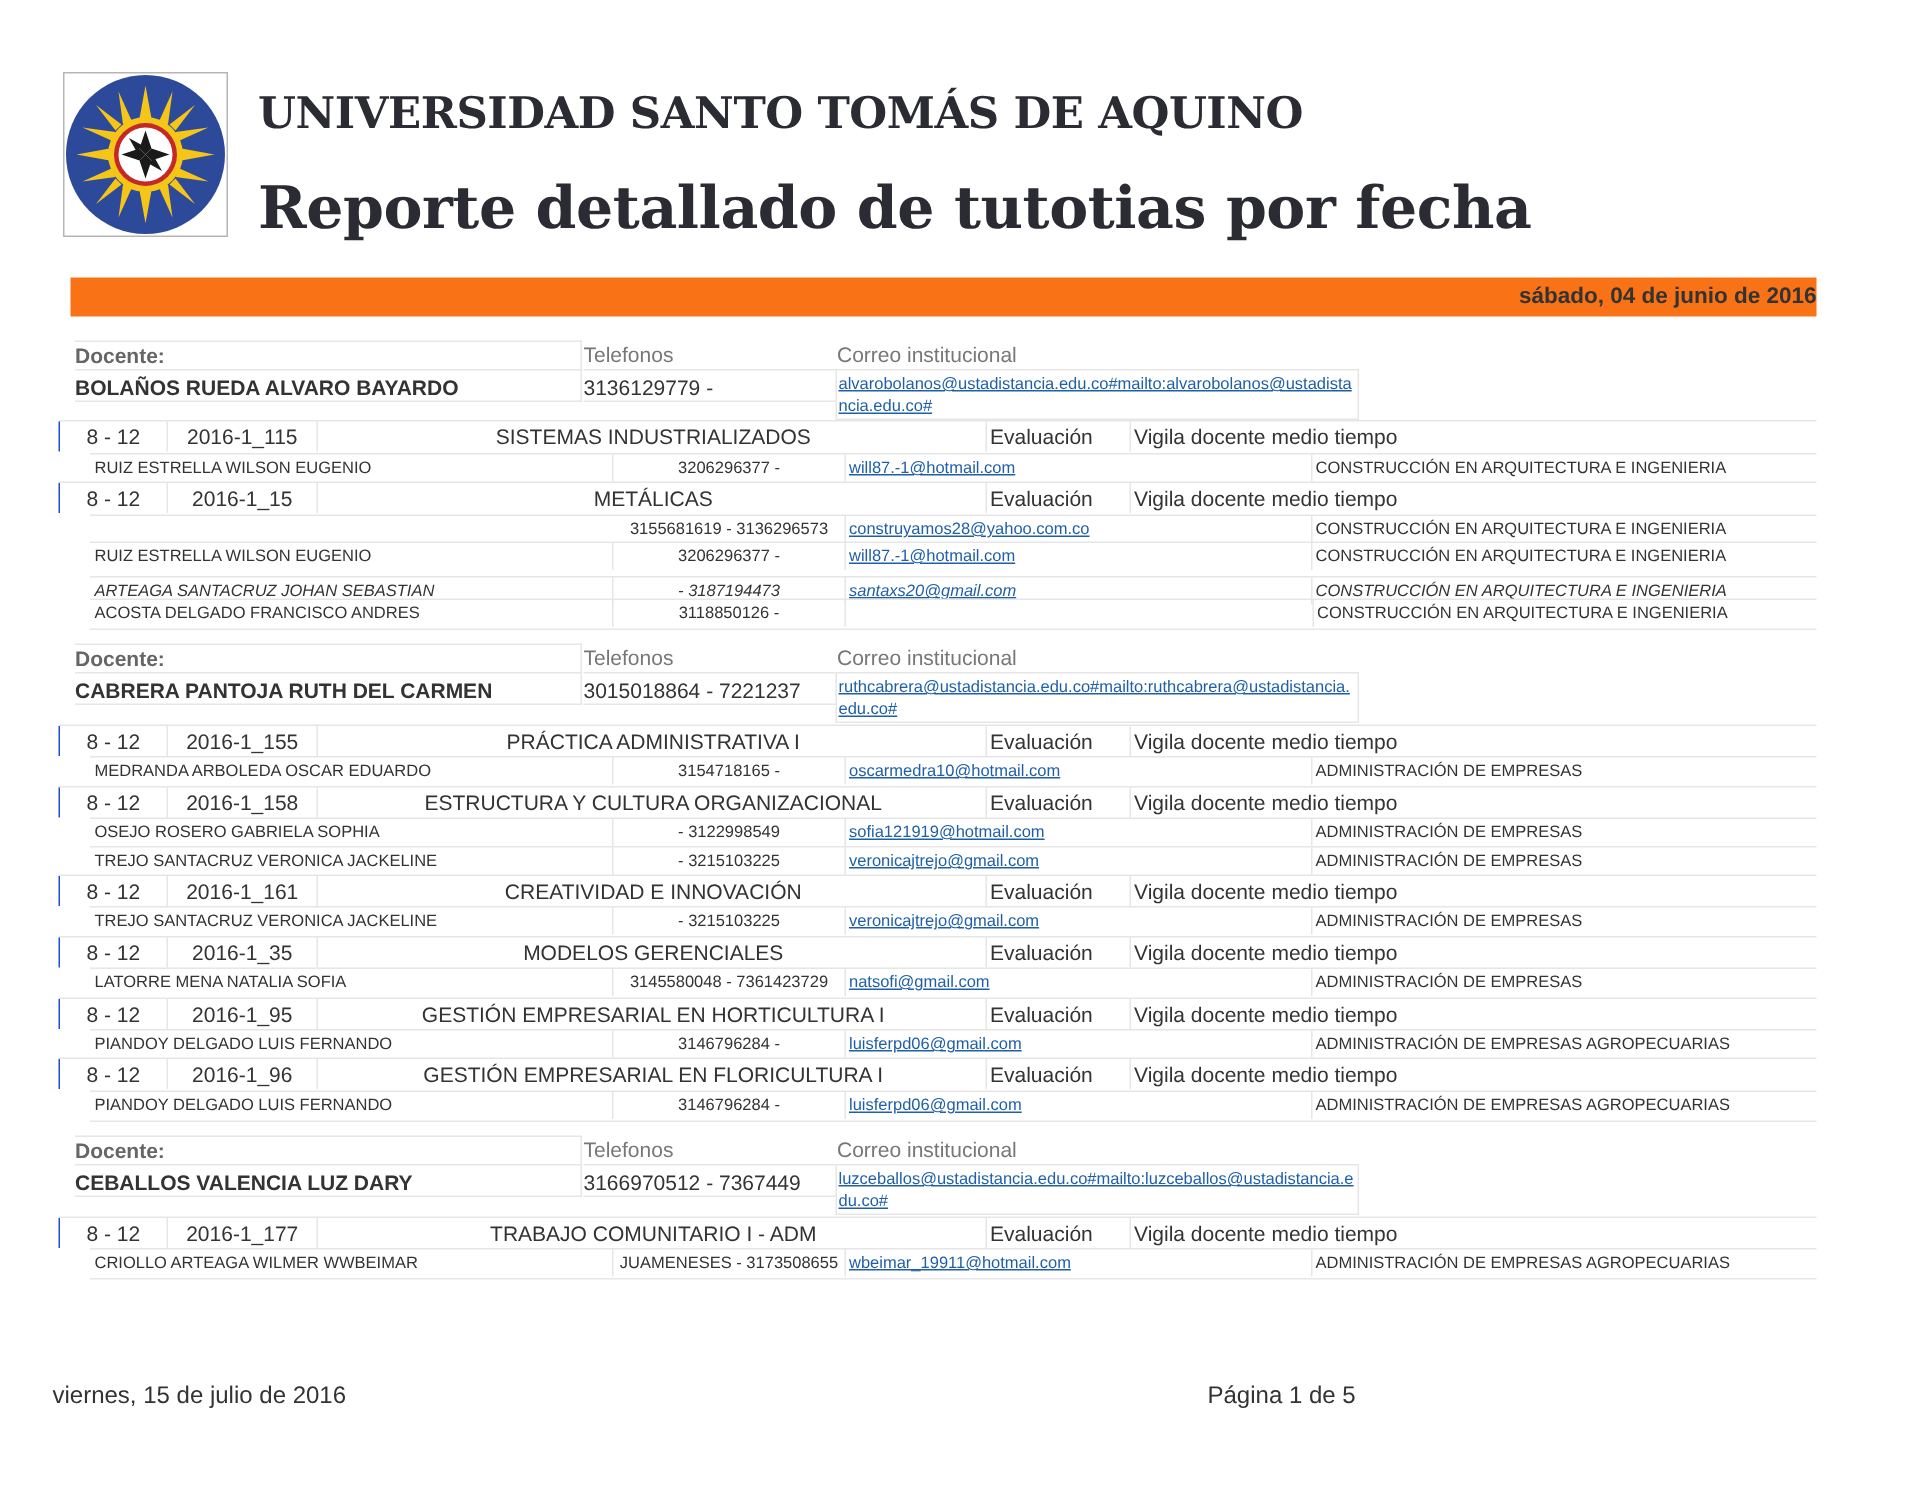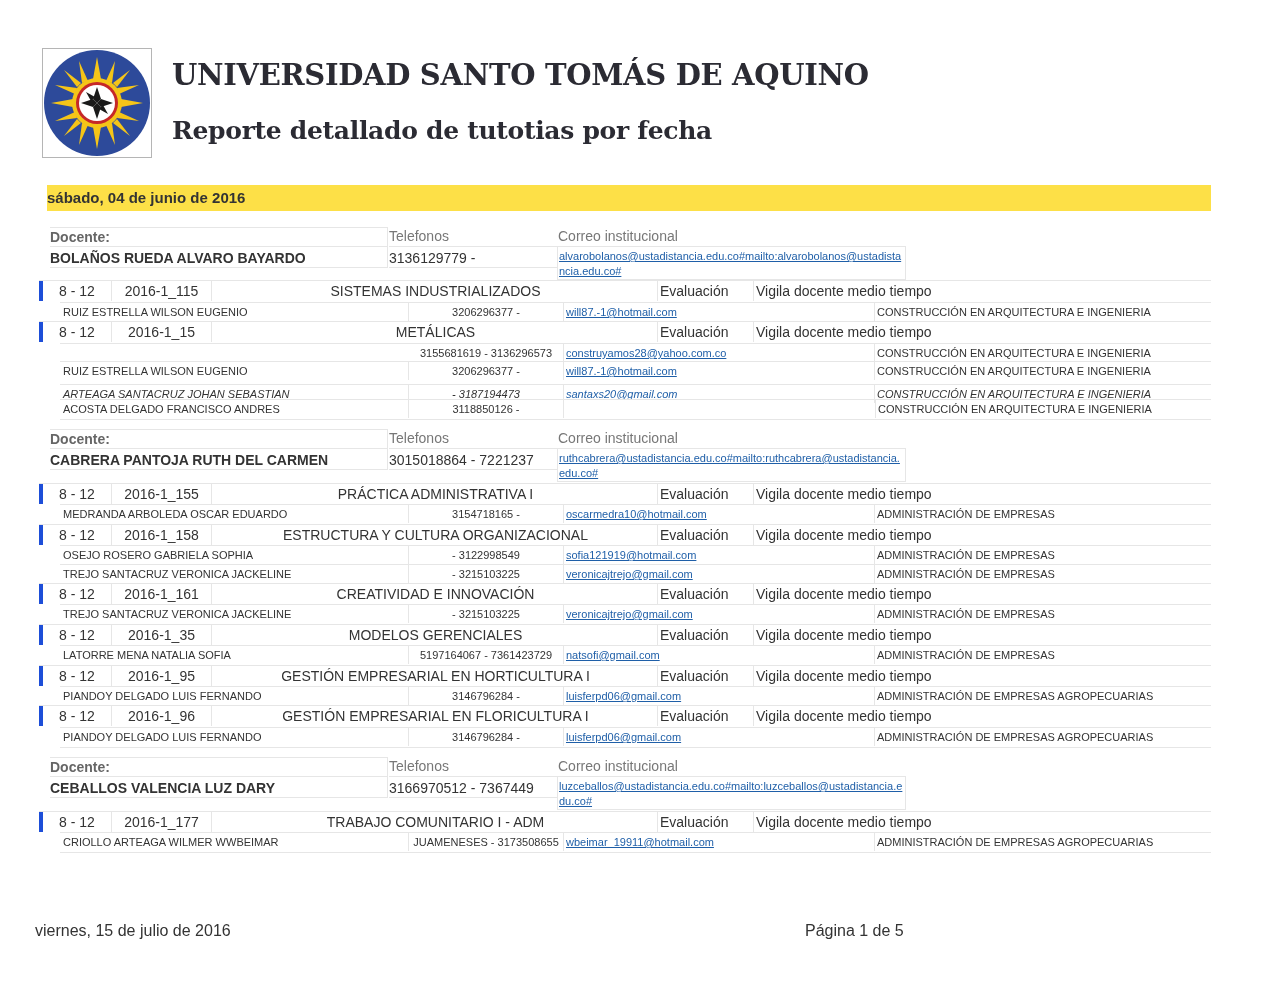--- a/index.html
+++ b/index.html
@@ -4,40 +4,40 @@
 <style>
   html, body { margin:0; padding:0; background:#ffffff; }
   body { width:1280px; height:990px; position:relative; overflow:hidden;
          font-family:"Liberation Sans", "DejaVu Sans", sans-serif; color:#333; }
   .logo-box { position:absolute; left:42px; top:48px; width:110px; height:110px;
               border:1px solid #b5b5b5; box-sizing:border-box; background:#fff; }
   .logo-box svg { display:block; }
   .title { position:absolute; left:172px; top:58px; font-family:"DejaVu Serif", serif;
            font-weight:bold; font-size:29px; color:#2b2b33; letter-spacing:-0.3px; white-space:nowrap; }
   .subtitle { position:absolute; left:172px; top:116px; font-family:"DejaVu Serif", serif;
-              font-weight:bold; font-size:25px; color:#2b2b33; letter-spacing:-0.3px; white-space:nowrap; }
+              font-weight:bold; font-size:39px; color:#2b2b33; letter-spacing:-0.3px; white-space:nowrap; }
   .date-bar { position:absolute; left:47px; top:185px; width:1164px; height:26px;
-              background:#fde047; text-align:left; font-weight:bold; font-size:15px;
+              background:#f97316; text-align:right; font-weight:bold; font-size:15px;
               line-height:26px; color:#333; }
   .sec { position:absolute; left:0; width:1280px; }
   .abs { position:absolute; white-space:nowrap; box-sizing:border-box;margin-left:20px; }
   .lbl-docente { left:30px; top:0; width:338px; height:19px; font-size:14px; font-weight:bold; color:#666;
                  border-top:1px solid #e6e6e6; border-right:1px solid #e6e6e6; line-height:19px; }
   .lbl-tel { left:369px; top:0; font-size:14px; color:#777; line-height:19px; }
   .lbl-mail { left:538px; top:0; font-size:14px; color:#777; line-height:19px; }
   .doc-name { left:30px; top:19px; width:338px; height:22px; font-size:14px; font-weight:bold; color:#333;
               border-top:1px solid #e6e6e6; border-bottom:1px solid #e6e6e6; border-right:1px solid #e6e6e6; line-height:22px; }
   .doc-tel { left:369px; top:19px; width:168px; height:22px; font-size:14px; color:#333; line-height:22px;
              border-top:1px solid #e6e6e6; border-bottom:1px solid #e6e6e6; }
   .doc-mail { left:537px; top:19px; width:349px; height:34px; font-size:11px; color:#1f5fa8; line-height:15px;
               text-decoration:underline; white-space:normal; word-break:break-all; padding:2px 0 0 1px;
               border:1px solid #e6e6e6; border-bottom:1px solid #e6e6e6; }
   .course { position:absolute; left:39px; width:1172px; height:21px; border-top:1px solid #e6e6e6; font-size:14px; color:#333; }
   .course .c { position:absolute; top:0; height:20px; line-height:20px; border-right:1px solid #e6e6e6; box-sizing:border-box; white-space:nowrap; }
-  .c-time { left:0; width:73px; text-align:center; border-left:4px solid #1d4ed8; }
+  .c-time { left:0; width:73px; text-align:center; border-left:1px solid #1d4ed8; }
   .c-code { left:73px; width:100px; text-align:center; }
   .c-name { left:173px; width:445px; padding-left:2px; border-right:none !important;text-align:center; }
   .c-type { left:618px; width:97px; padding-left:2px; border-left:1px solid #e6e6e6; }
   .c-role { left:715px; width:457px; padding-left:2px; border-right:none !important; }
   .stud { position:absolute; left:60px; width:1151px; height:19px; font-size:11px; color:#333; border-top:1px solid #e6e6e6; }
   .stud .s { position:absolute; top:0; height:18px; line-height:18px; box-sizing:border-box; white-space:nowrap; }
   .s-name { left:0; width:349px; padding-left:3px; border-right:1px solid #e6e6e6; }
   .s-tel { left:349px; width:155px; text-align:center; border-right:1px solid #e6e6e6; }
   .s-mail { left:504px; width:311px; padding-left:2px; color:#1f5fa8; text-decoration:underline; border-right:1px solid #e6e6e6; }
   .s-prog { left:815px; width:336px; padding-left:2px; }
@@ -200,21 +200,21 @@
 
 <div class="course" style="top:624px;">
   <div class="c c-time">8 - 12</div>
   <div class="c c-code">2016-1_35</div>
   <div class="c c-name">MODELOS GERENCIALES</div>
   <div class="c c-type">Evaluación</div>
   <div class="c c-role">Vigila docente medio tiempo</div>
 </div>
 <div class="stud" style="top:645px;">
   <div class="s s-name">LATORRE MENA NATALIA SOFIA</div>
-  <div class="s s-tel">5197164067 - 7361423729</div>
+  <div class="s s-tel">3145580048 - 7361423729</div>
   <div class="s s-mail">natsofi@gmail.com</div>
   <div class="s s-prog">ADMINISTRACIÓN DE EMPRESAS</div>
 </div>
 
 <div class="course" style="top:665px;">
   <div class="c c-time">8 - 12</div>
   <div class="c c-code">2016-1_95</div>
   <div class="c c-name">GESTIÓN EMPRESARIAL EN HORTICULTURA I</div>
   <div class="c c-type">Evaluación</div>
   <div class="c c-role">Vigila docente medio tiempo</div>

